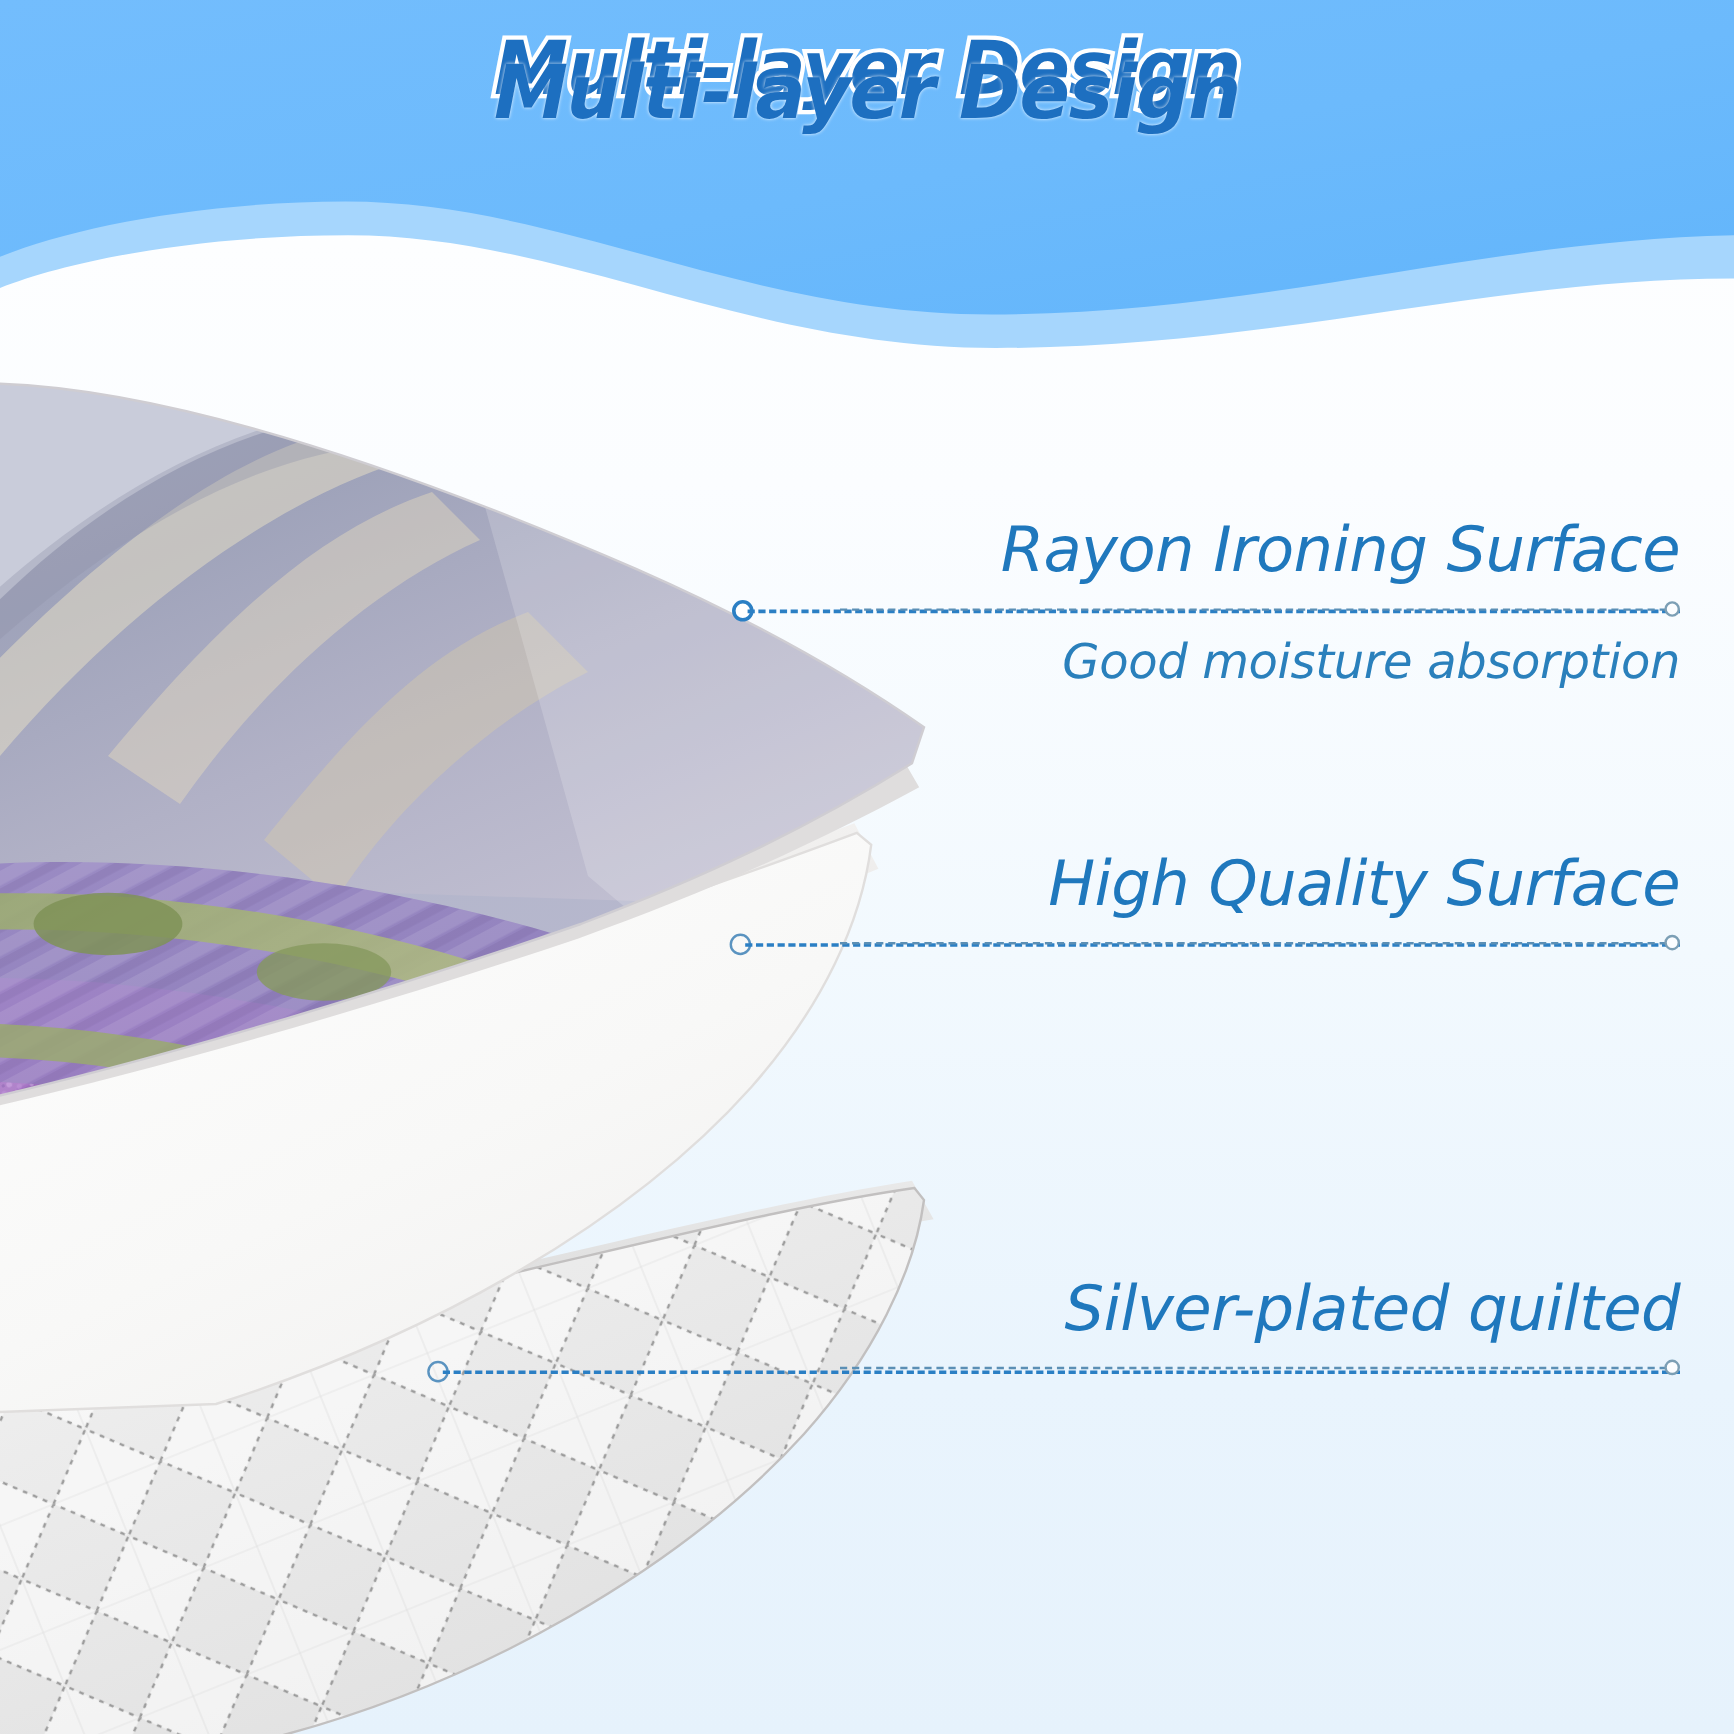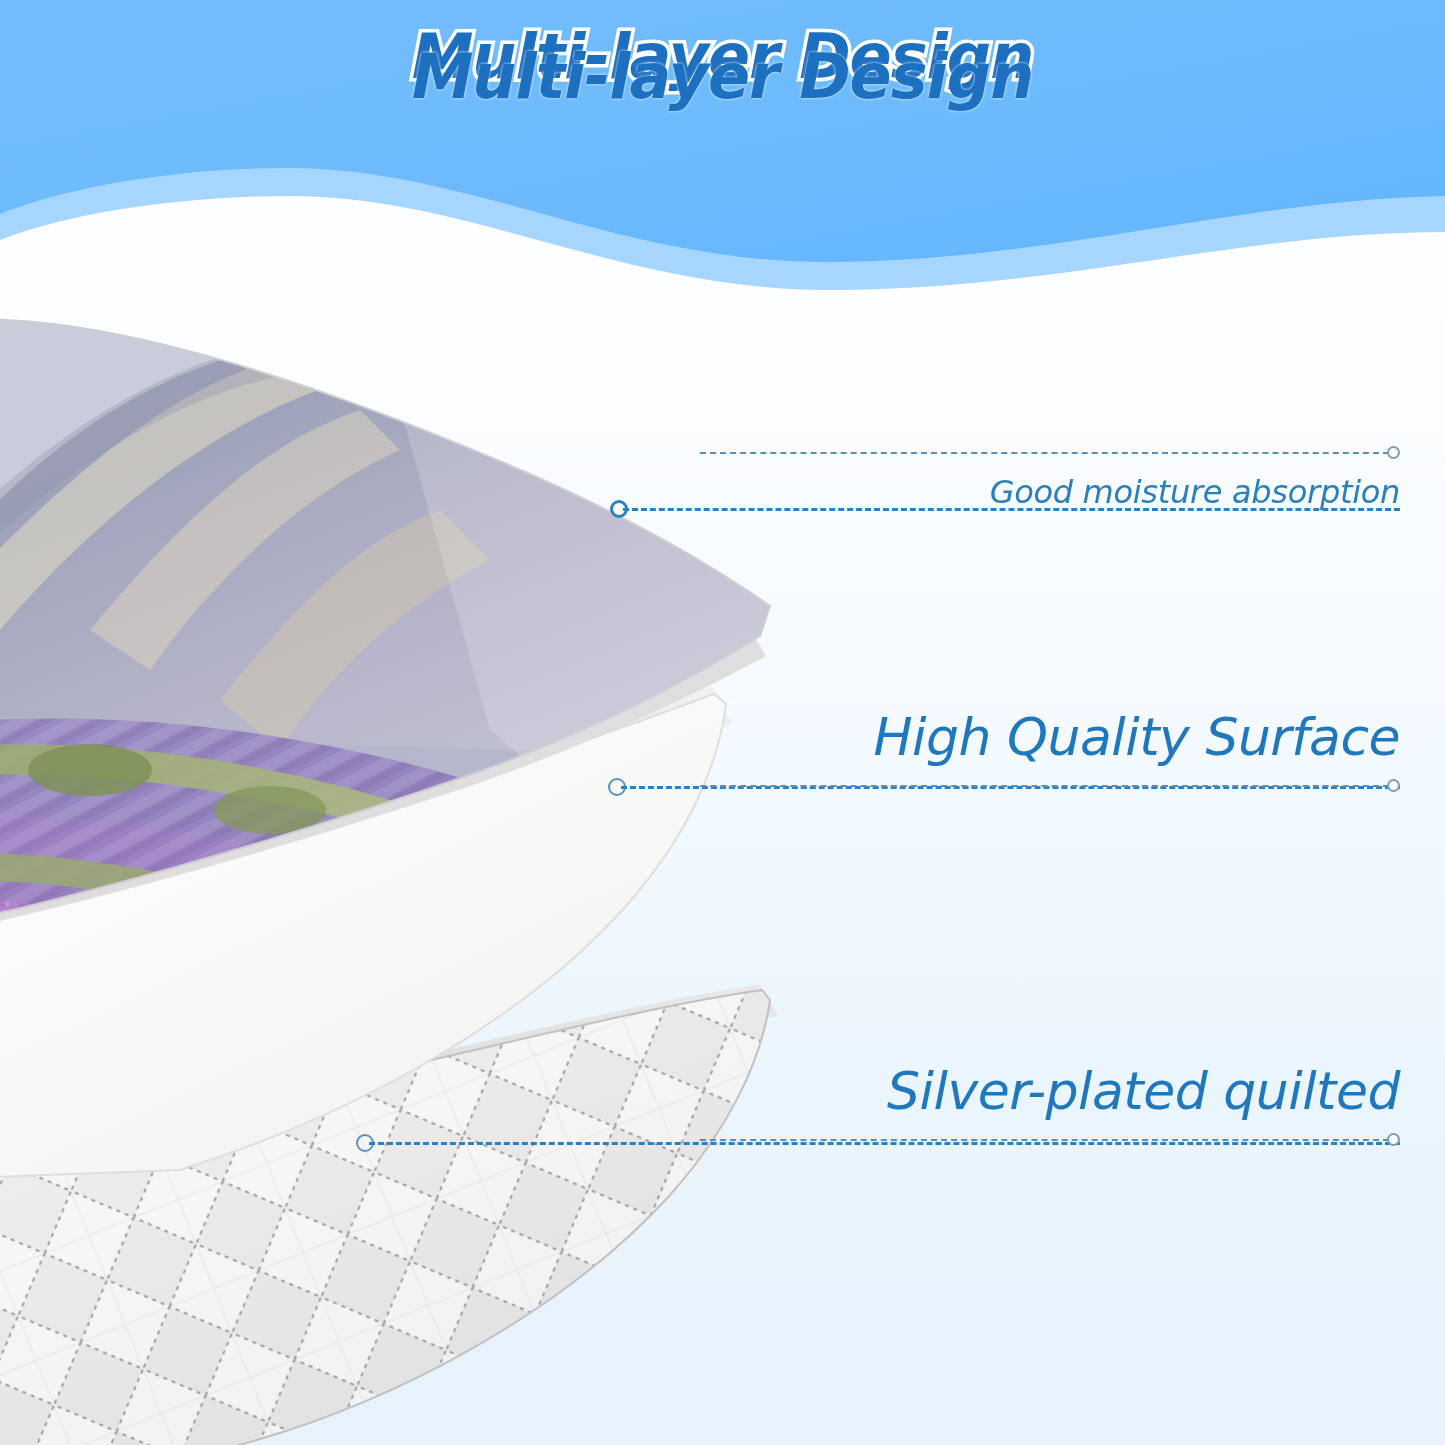--- a/index.html
+++ b/index.html
@@ -38,21 +38,21 @@
     font-family:"DejaVu Sans", sans-serif;
     font-style:italic;font-weight:normal;
     font-size:52px;color:#1f78bd;
     white-space:nowrap;text-align:right;
     line-height:1.05;
     letter-spacing:-0.5px;
   }
   .co-sub{
     font-family:"DejaVu Sans", sans-serif;
     font-style:italic;font-weight:normal;
-    font-size:32px;color:#2a80bc;
+    font-size:40px;color:#2a80bc;
     text-align:right;line-height:1.25;
     letter-spacing:-0.3px;
     white-space:pre-line;
   }
   .co-rule{position:relative;height:22px;margin:10px 0 8px 0;}
   .co-rule .dash{
     position:absolute;left:0;right:11px;top:10px;height:0;
     border-top:2px dashed #5b8fb5;
   }
   .co-rule .endpt{
@@ -354,20 +354,21 @@
   <span class="dot hollow"></span>
   <span class="line"></span>
 </div>
 
 <div class="conn" style="left:356px; top:1134px; width:1044px;">
   <span class="dot hollow"></span>
   <span class="line"></span>
 </div>
 
 <div class="callout" style="left:700px; top:432px; width:700px;">
+  <div class="co-title">Rayon Ironing Surface</div>
   <div class="co-rule">
     <span class="dash"></span>
     <span class="endpt"></span>
   </div>
   <div class="co-sub">Good moisture absorption</div>
 </div>
 
 <div class="callout" style="left:700px; top:710px; width:700px;">
   <div class="co-title">High Quality Surface</div>
   <div class="co-rule">

